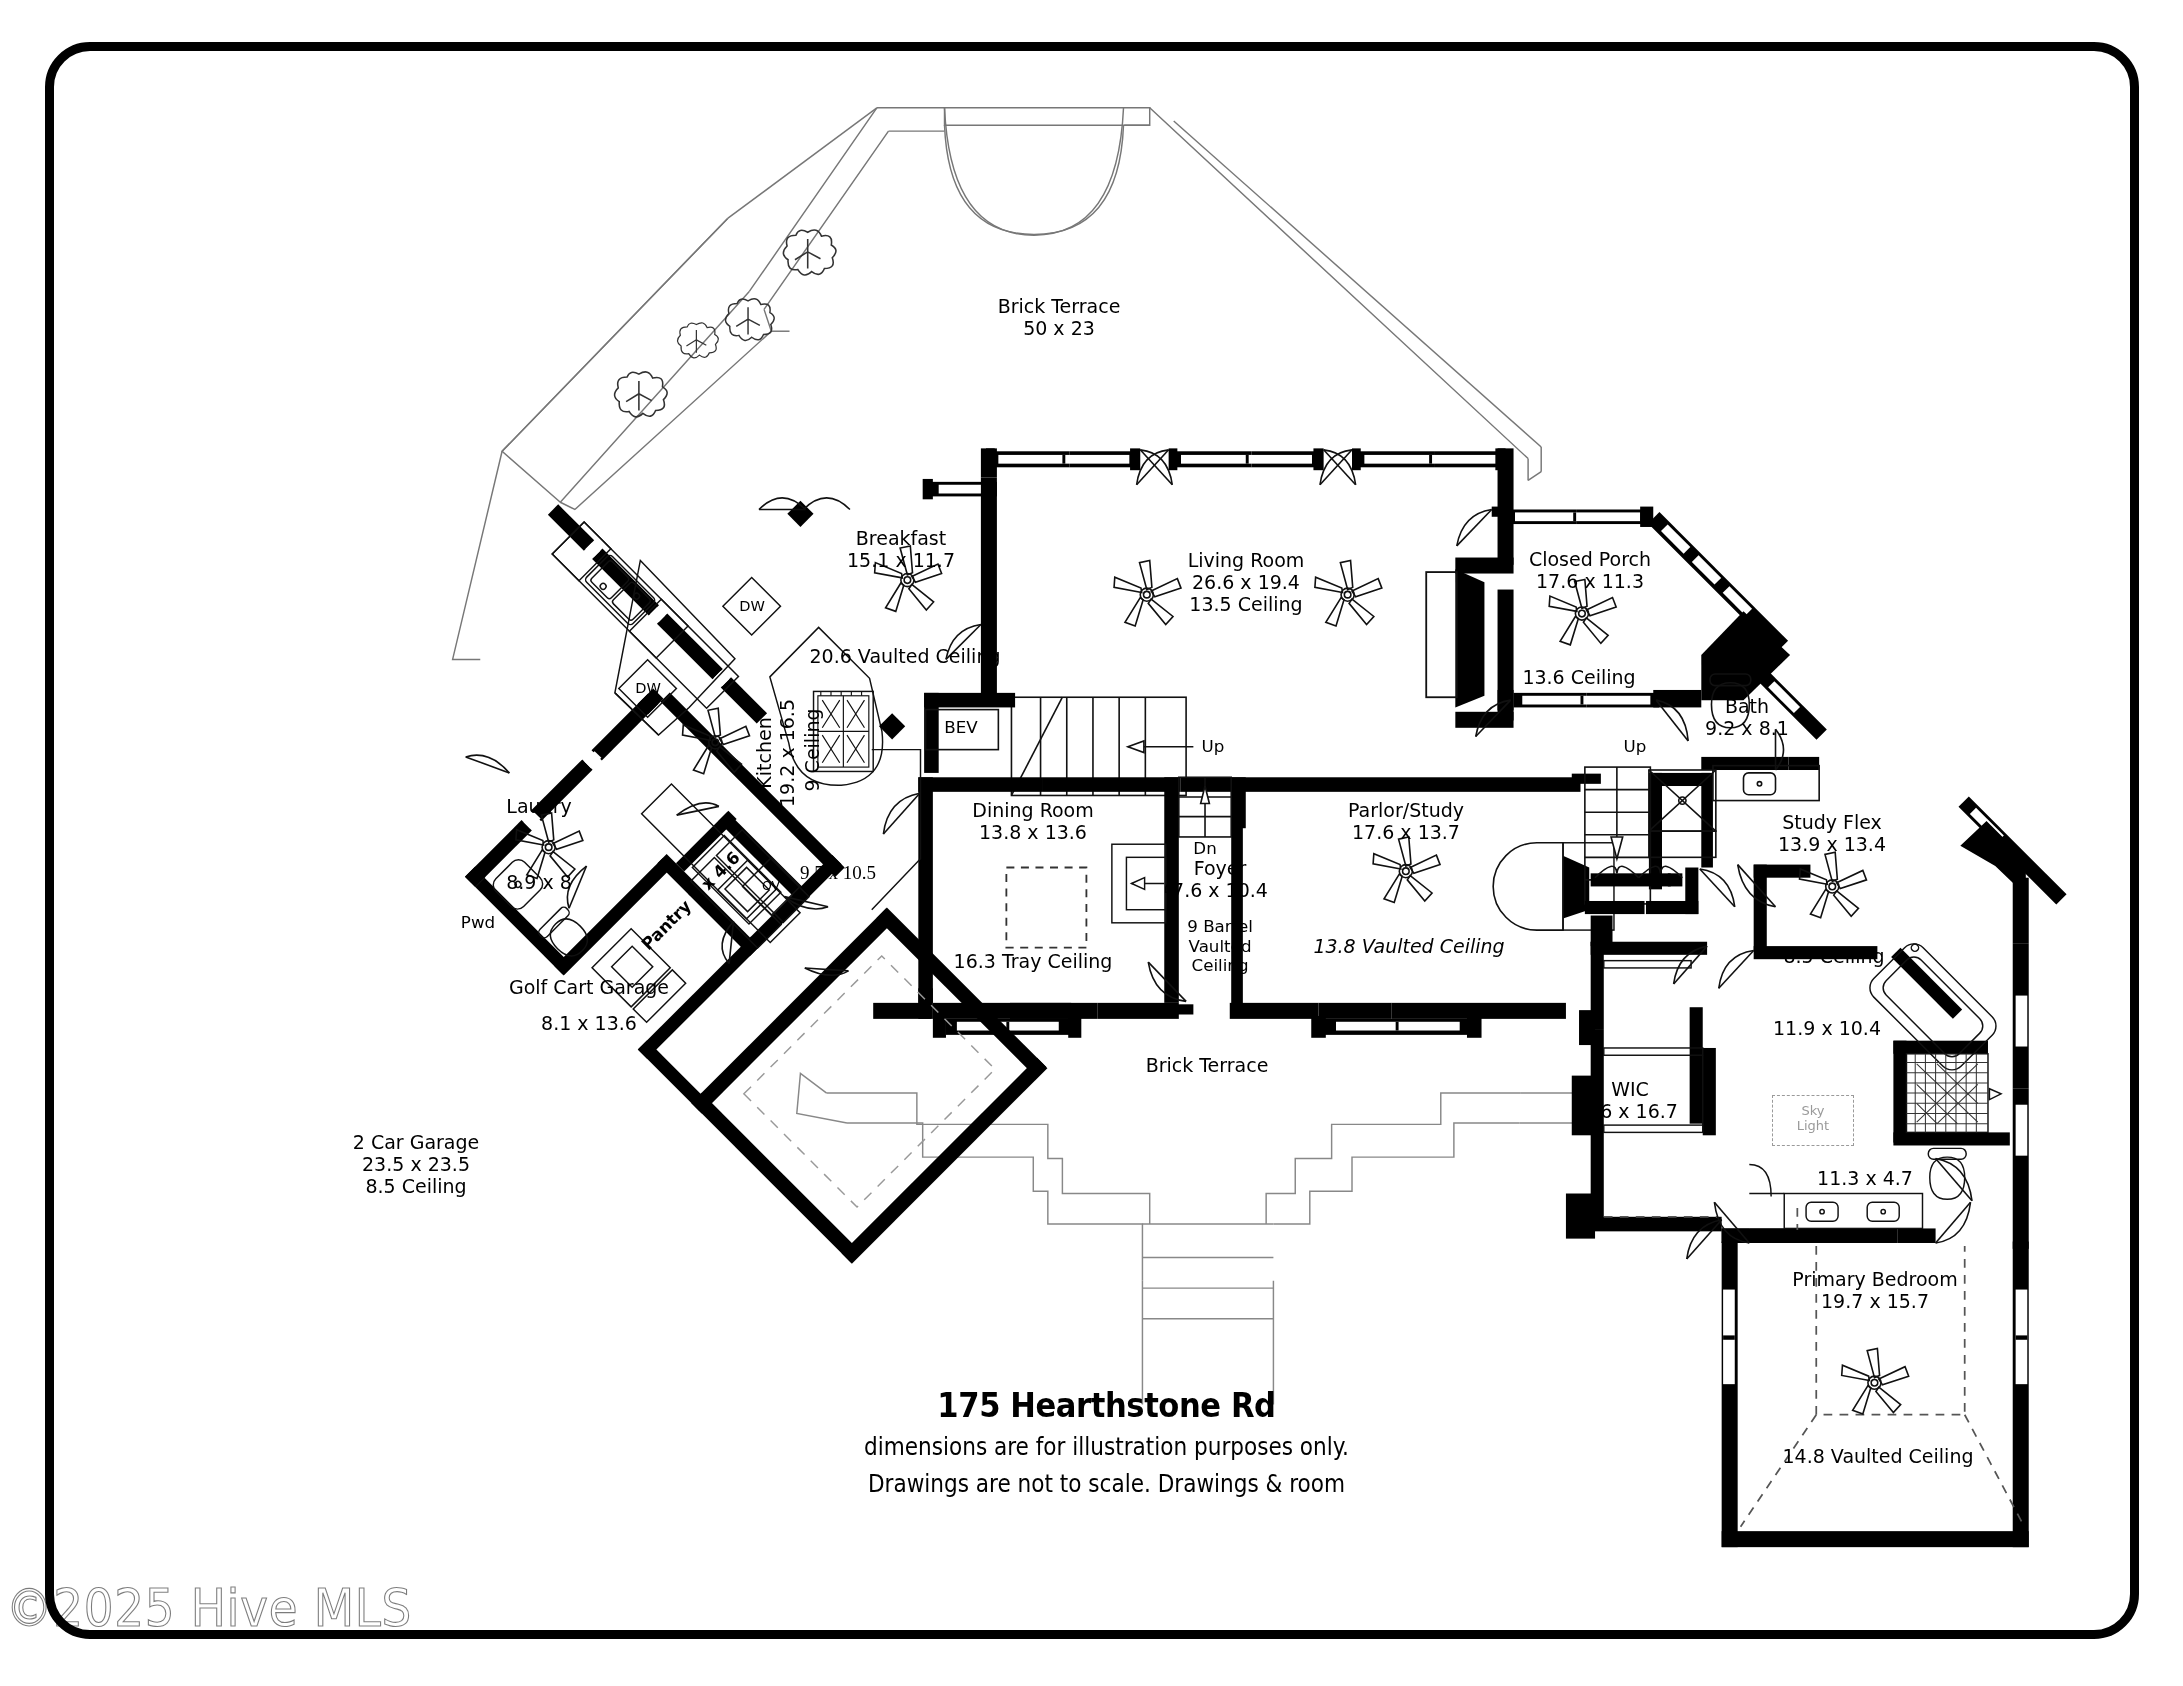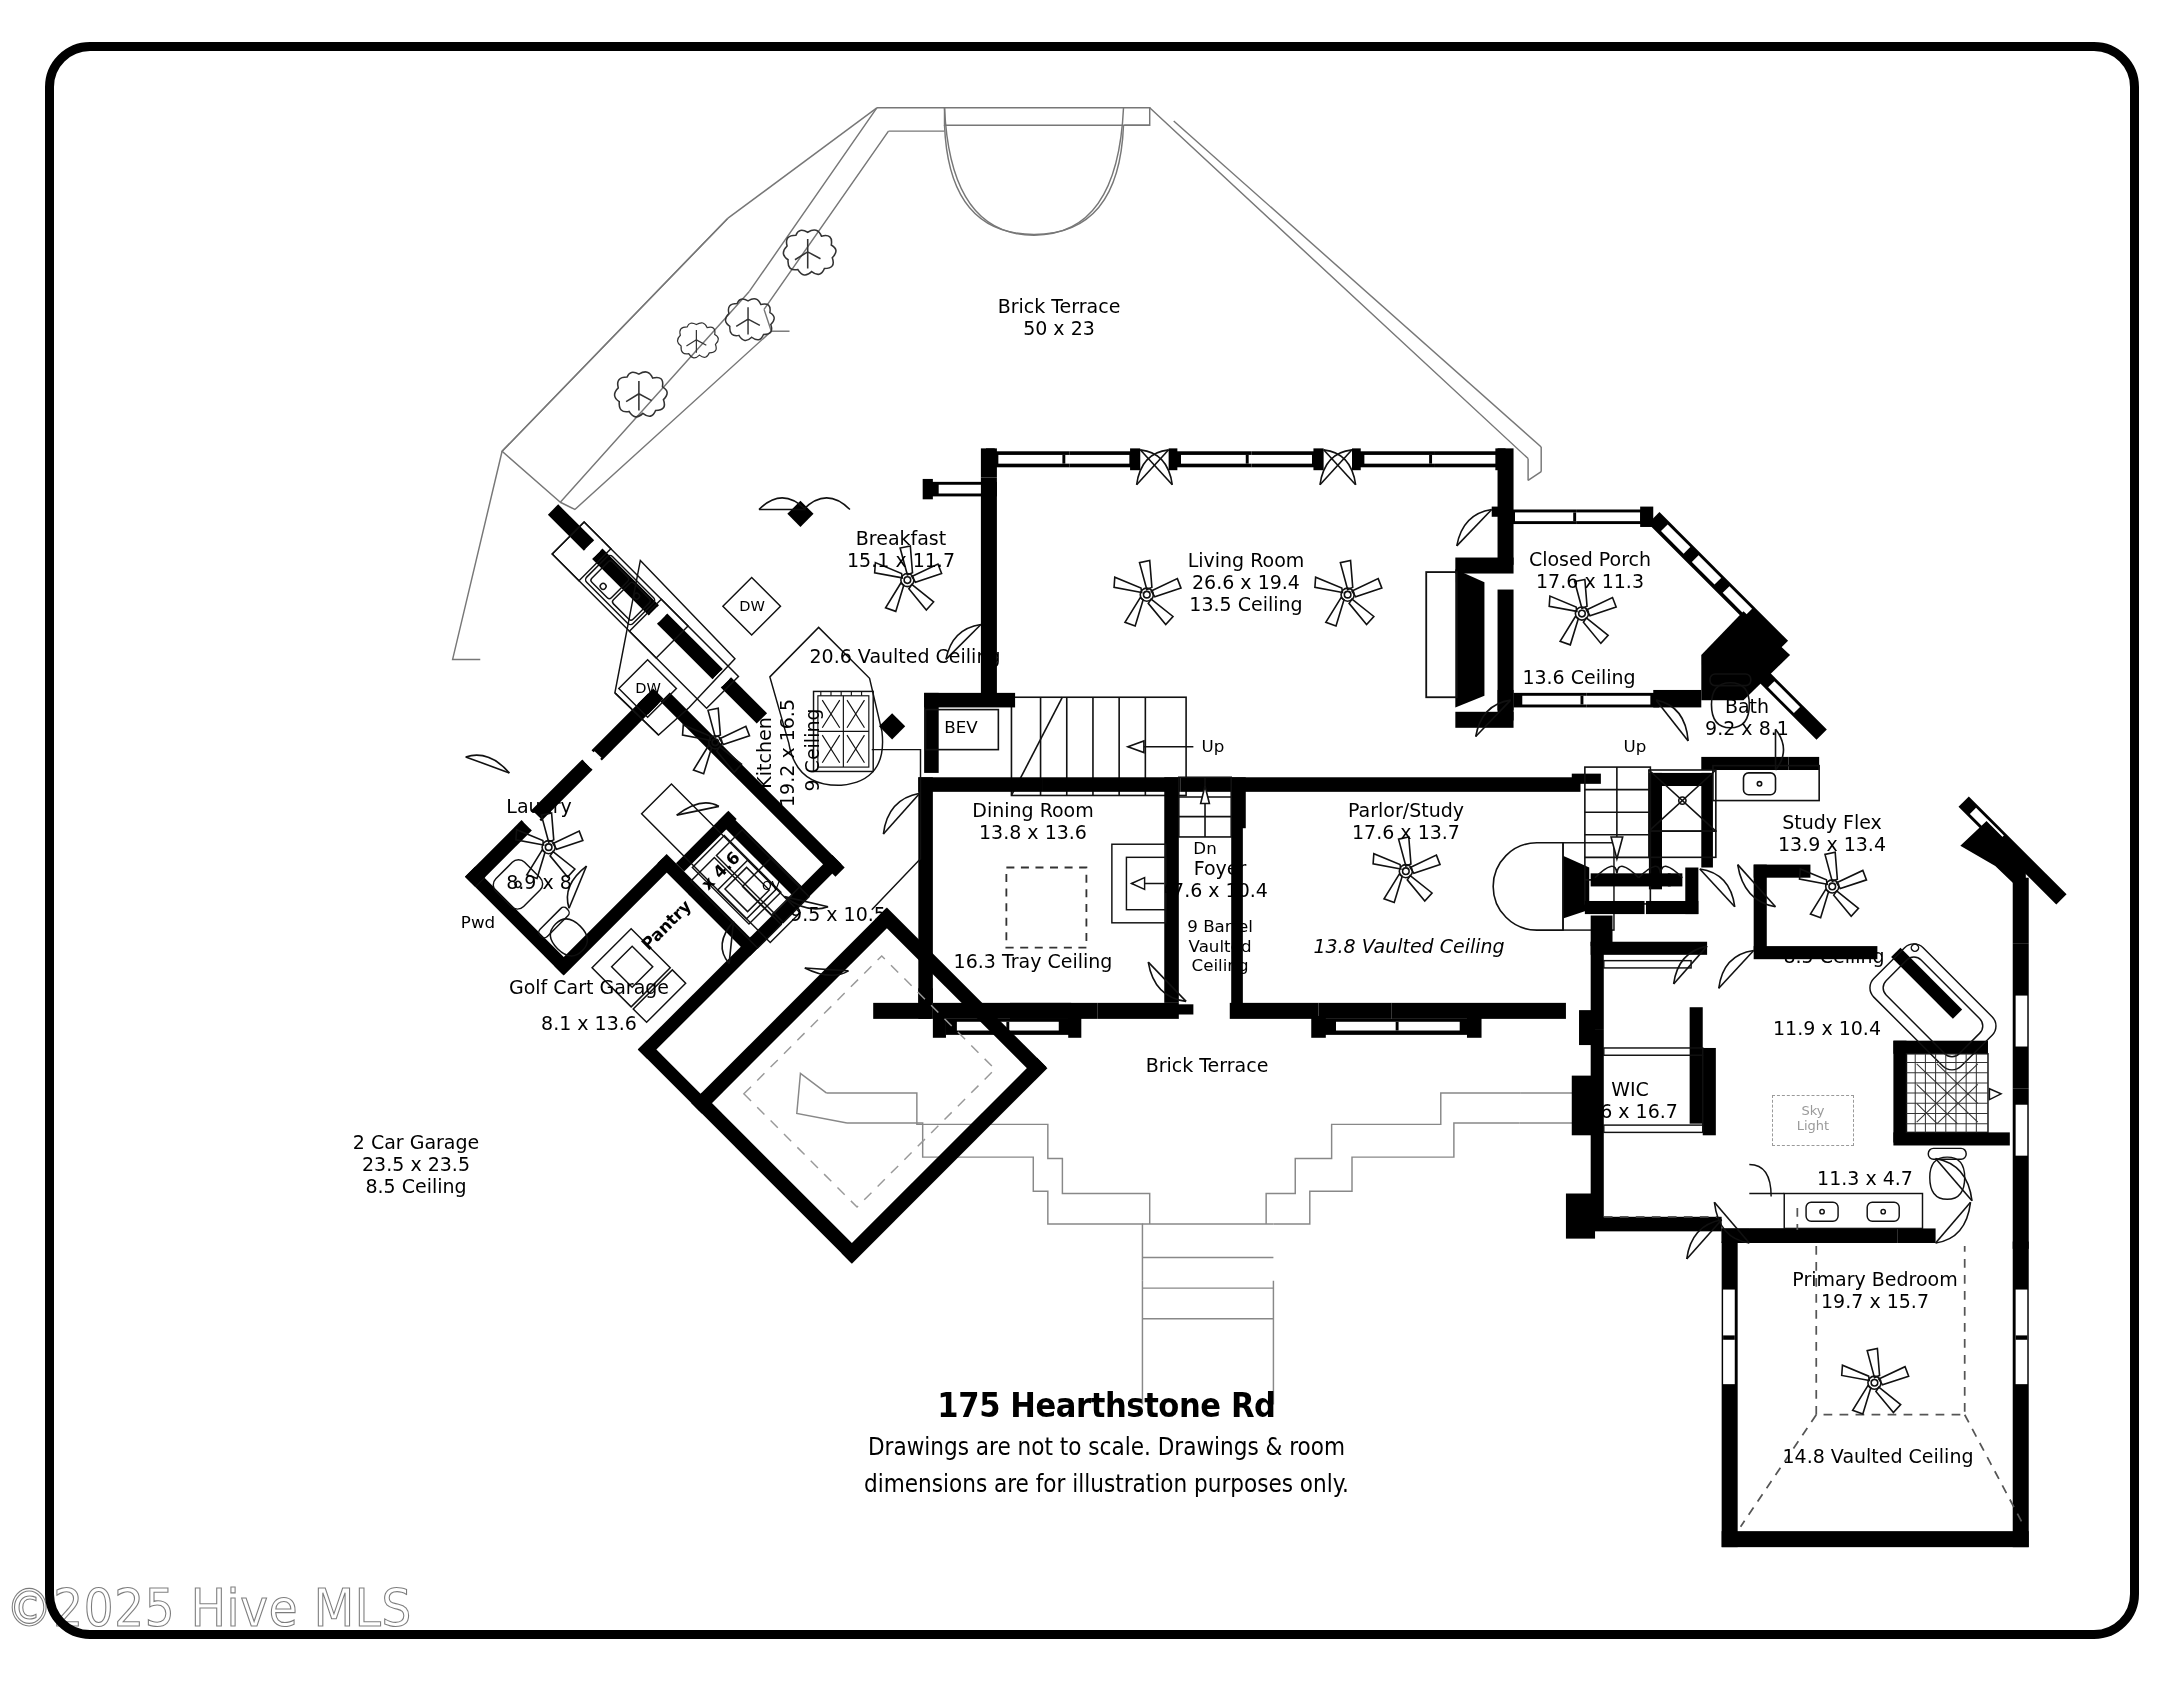--- a/index.html
+++ b/index.html
@@ -609,21 +609,21 @@
     <b>17.6 x 11.3</b>
   </div>
   <div class="lbl rm ctr" style="left:1579px;top:677px;">13.6 Ceiling</div>
 
   <div class="lbl rm rot90" style="left:764px;top:753px;">
     <b>Kitchen</b>
   </div>
   <div class="lbl rm rot90" style="left:787px;top:753px;">19.2 x 16.5</div>
   <div class="lbl rm rot90" style="left:812px;top:750px;">9 Ceiling</div>
 
-  <div class="lbl rm ctr" style="left:838px;top:914px;">9.5 x 10.5</div>
+  <div class="lbl rm ctr" style="left:838px;top:873px;font-family:Liberation Serif, serif;">9.5 x 10.5</div>
 
   <div class="lbl sm rotdiag" style="left:691px;top:901px;">
     <b>Pantry</b>
     <b>7 x 4.6</b>
   </div>
 
   <div class="lbl rm ctr" style="left:539px;top:806px;">Laudry</div>
   <div class="lbl rm ctr" style="left:539px;top:882px;">8.9 x 8</div>
 
   <div class="lbl sm ctr" style="left:478px;top:923px;">Pwd</div>
@@ -692,22 +692,22 @@
   <div class="lbl xs ctr" style="left:752px;top:606px;transform:translate(-50%,-50%);">DW</div>
   <div class="lbl xs ctr" style="left:648px;top:688px;transform:translate(-50%,-50%);">DW</div>
   <div class="lbl tiny ctr" style="left:771px;top:886px;transform:translate(-50%,-50%);">OV</div>
   <div class="lbl sm ctr" style="left:1213px;top:747px;">Up</div>
   <div class="lbl sm ctr" style="left:1635px;top:747px;">Up</div>
   <div class="lbl sm ctr" style="left:1205px;top:849px;">Dn</div>
   <div class="lbl sm rot90" style="left:1172px;top:883px;">Dn</div>
 
   <div id="title">
     <div class="t1">175 Hearthstone Rd</div>
+    <div class="t2">dimensions are for illustration purposes only.</div>
     <div class="t2">Drawings are not to scale. Drawings &amp; room</div>
-    <div class="t2">dimensions are for illustration purposes only.</div>
   </div>
 
   <div id="watermark">©2025 Hive MLS</div>
 
 </div>
 
 <div id="frame"></div>
 
 
 </body></html>

